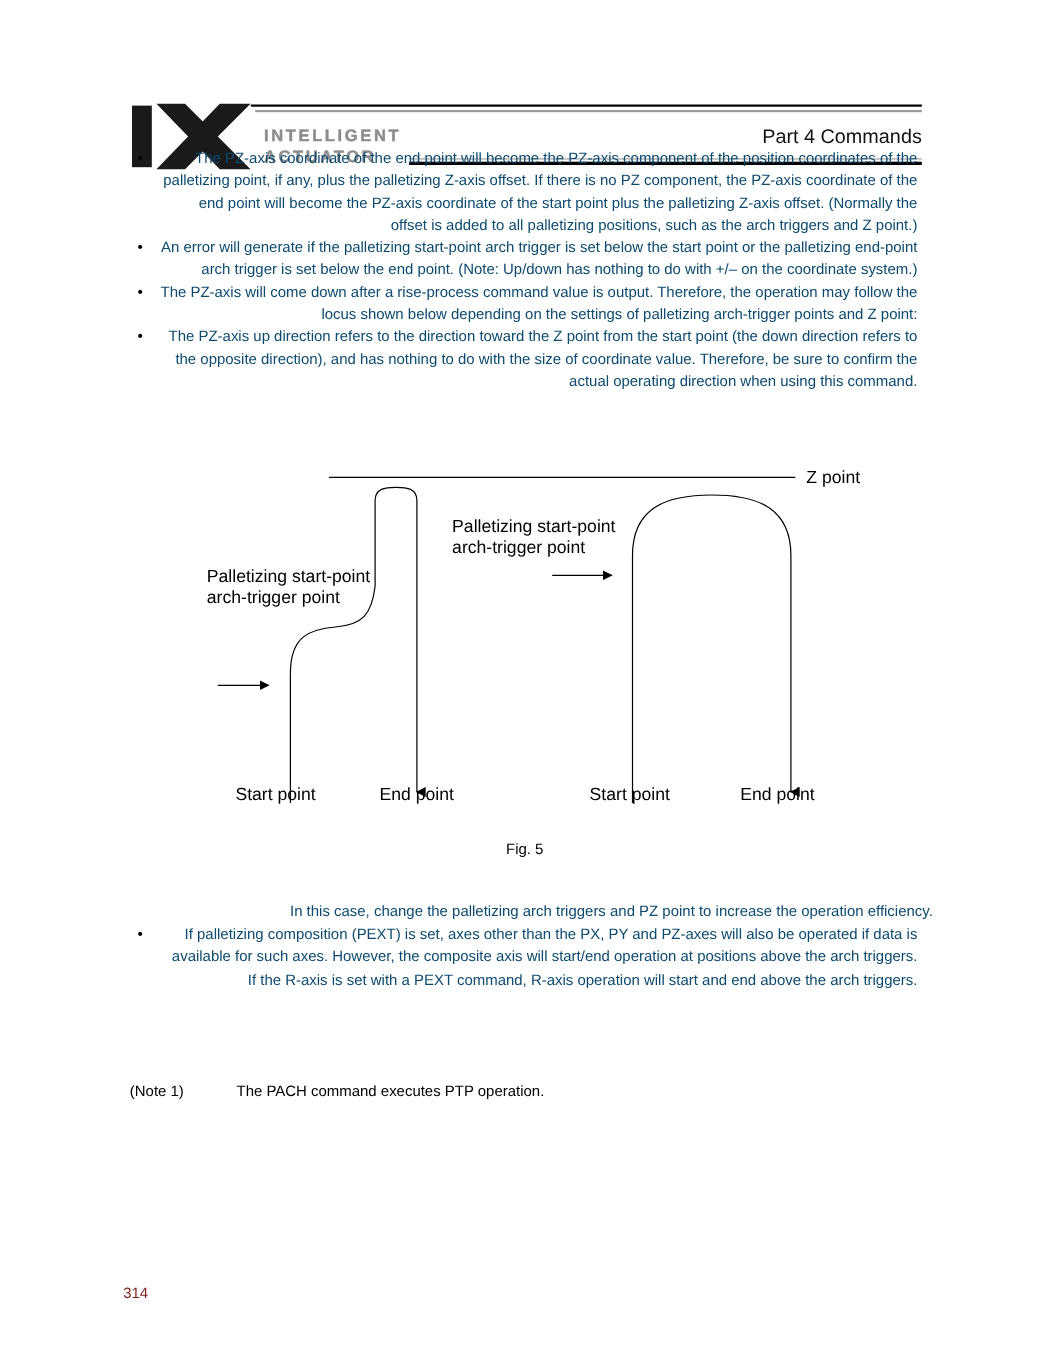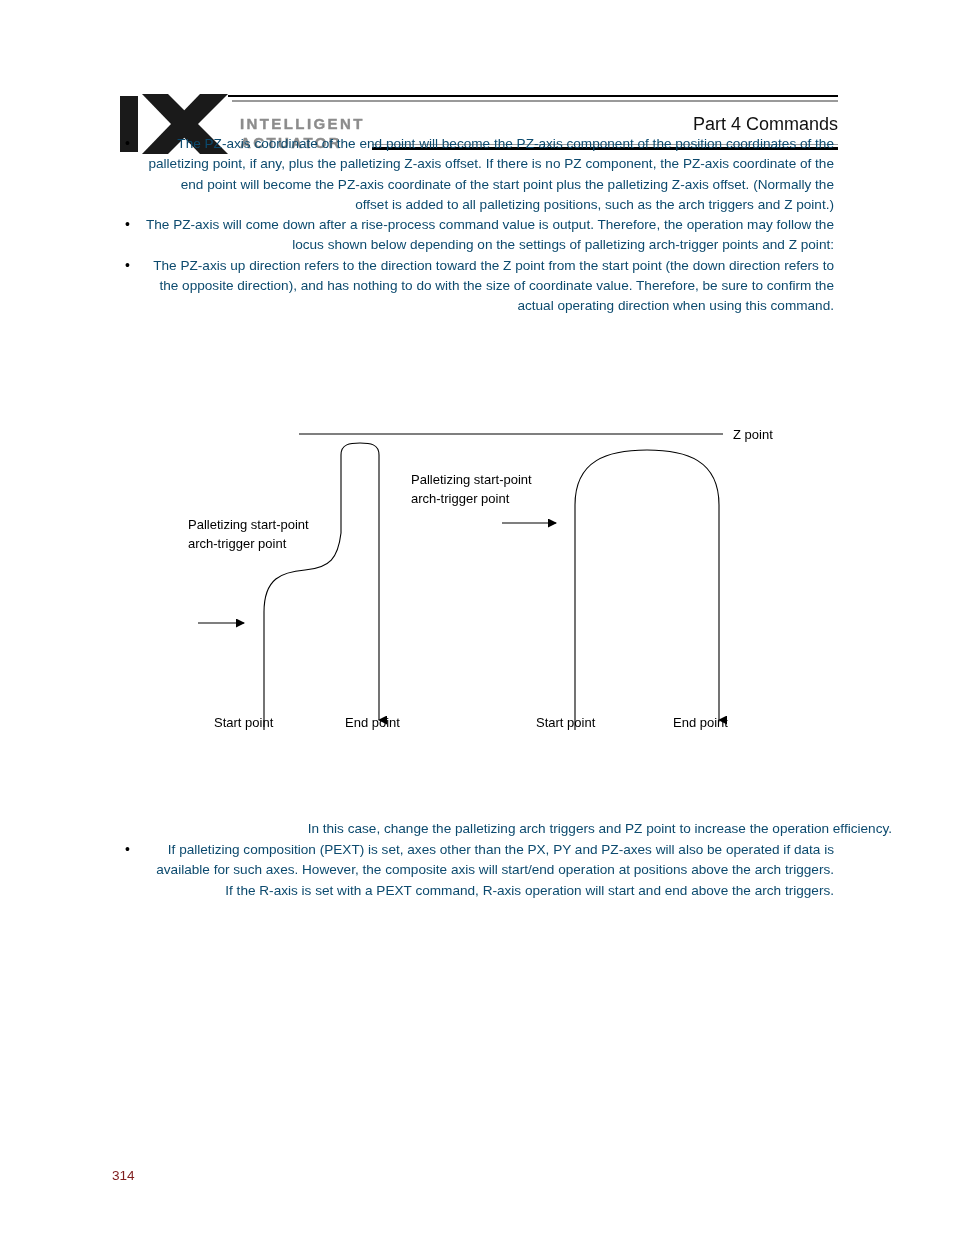--- a/index.html
+++ b/index.html
@@ -140,21 +140,21 @@
   #figure {
     position: absolute;
     left: 0;
     top: 410px;
     width: 954px;
     height: 390px;
   }
   #figure svg { display: block; }
   .fig-label {
     position: absolute;
-    font-size: 13px;
+    font-size: 16px;
     line-height: 19px;
     color: #000;
     white-space: pre;
   }
   #lbl-zpoint  { left: 733px; top: 425px; }
   #lbl-arch-l  { left: 188px; top: 515px; }
   #lbl-arch-r  { left: 411px; top: 470px; }
   #lbl-start-l { left: 214px; top: 713px; }
   #lbl-end-l   { left: 345px; top: 713px; }
   #lbl-start-r { left: 536px; top: 713px; }
@@ -170,21 +170,20 @@
   }
 
   
   #intro-line {
     position: absolute;
     left: 118px;
     top: 819px;
     width: 730px;
     font-size: 13.6px;
     line-height: 20.3px;
-    margin-left: 44px;
   }
   #lower-bullets {
     left: 118px;
     top: 840px;
     width: 716px;
   }
   #lower-bullets li { margin-bottom: 19px; }
 
   #note-row {
     position: absolute;
@@ -232,20 +231,23 @@
     <div class="hdr-rule-bot-black"></div>
 
     <div id="part-label">Part 4 Commands</div>
   </div>
 
   <ul class="bullet-list" id="top-bullets">
     <li>
         <div class="para">The PZ-axis coordinate of the end point will become the PZ-axis component of the position coordinates of the palletizing point, if any, plus the palletizing Z-axis offset. If there is no PZ component, the PZ-axis coordinate of the end point will become the PZ-axis coordinate of the start point plus the palletizing Z-axis offset. (Normally the offset is added to all palletizing positions, such as the arch triggers and Z point.)</div>
       </li>
     <li>
+        <div class="para">An error will generate if the palletizing start-point arch trigger is set below the start point or the palletizing end-point arch trigger is set below the end point. (Note: Up/down has nothing to do with +/– on the coordinate system.)</div>
+      </li>
+    <li>
         <div class="para">The PZ-axis will come down after a rise-process command value is output. Therefore, the operation may follow the locus shown below depending on the settings of palletizing arch-trigger points and Z point:</div>
       </li>
     <li>
         <div class="para">The PZ-axis up direction refers to the direction toward the Z point from the start point (the down direction refers to the opposite direction), and has nothing to do with the size of coordinate value. Therefore, be sure to confirm the actual operating direction when using this command.</div>
       </li>
   </ul>
 
   <div id="figure" style="top:0;">
     <svg width="954" height="800" viewBox="0 0 954 800" xmlns="http://www.w3.org/2000/svg" style="position:absolute;left:0;top:0;">
       <defs>
@@ -273,26 +275,30 @@
 
     <div class="fig-label" id="lbl-zpoint">Z point</div>
     <div class="fig-label" id="lbl-arch-l">Palletizing start-point
 arch-trigger point</div>
     <div class="fig-label" id="lbl-arch-r">Palletizing start-point
 arch-trigger point</div>
     <div class="fig-label" id="lbl-start-l">Start point</div>
     <div class="fig-label" id="lbl-end-l">End point</div>
     <div class="fig-label" id="lbl-start-r">Start point</div>
     <div class="fig-label" id="lbl-end-r">End point</div>
+    <div id="fig-caption">Fig. 5</div>
   </div>
 
   <div id="intro-line" class="para">In this case, change the palletizing arch triggers and PZ point to increase the operation efficiency.</div>
 
   <ul class="bullet-list" id="lower-bullets">
     <li>
         <div class="para">If palletizing composition (PEXT) is set, axes other than the PX, PY and PZ-axes will also be operated if data is available for such axes. However, the composite axis will start/end operation at positions above the arch triggers. If the R-axis is set with a PEXT command, R-axis operation will start and end above the arch triggers.</div>
       </li>
   </ul>
 
+  <div id="note-row">
+    <span class="note-tag">(Note 1)</span><span>The PACH command executes PTP operation.</span>
+  </div>
 
   <div id="page-number">314</div>
 
 </div>
 
 </body></html>

